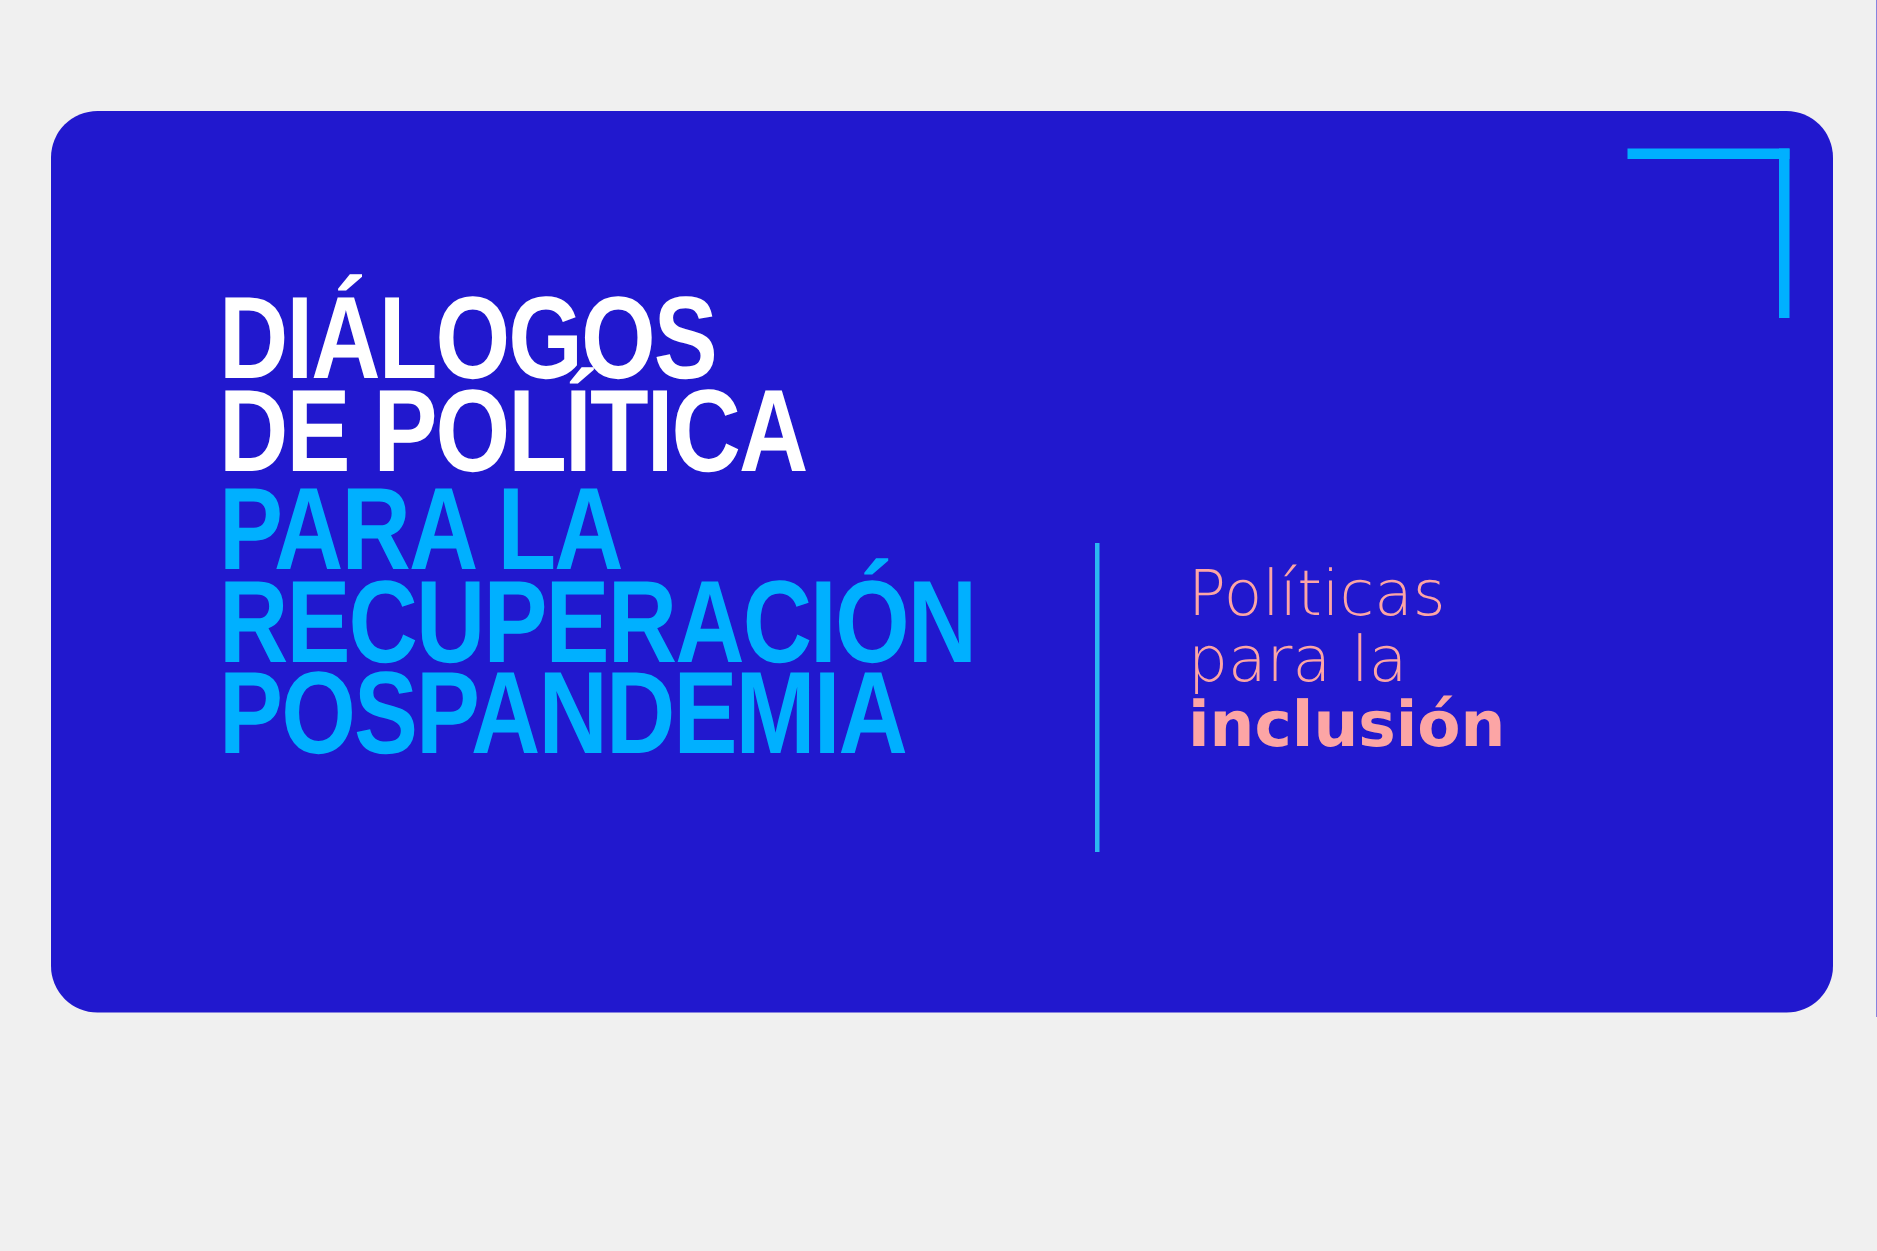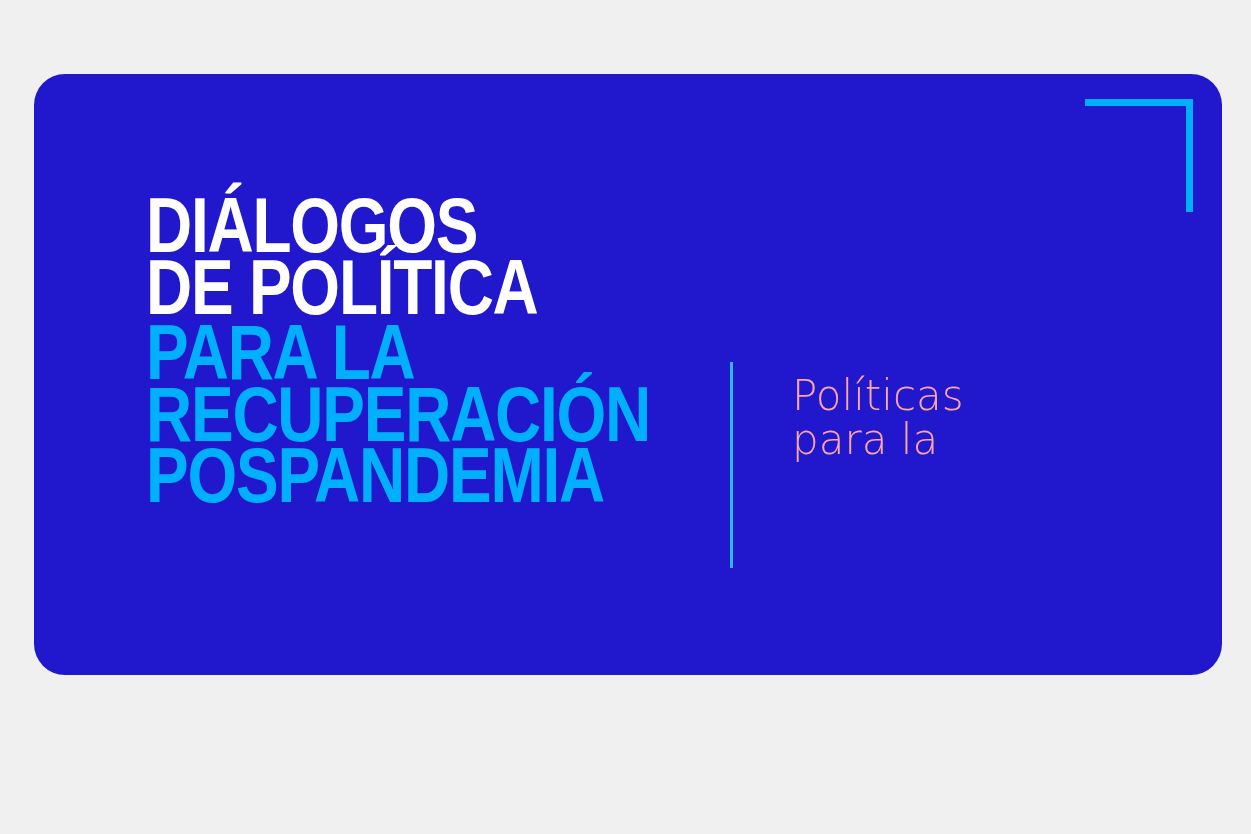--- a/index.html
+++ b/index.html
@@ -119,20 +119,21 @@
     <span class="hl-line hl-cyan" id="hl-line-3">PARA LA</span>
     <span class="hl-line hl-cyan" id="hl-line-4">RECUPERACIÓN</span>
     <span class="hl-line hl-cyan" id="hl-line-5">POSPANDEMIA</span>
   </div>
 
   <div id="hero-divider"></div>
 
   <div id="subtitle-block">
     <span class="sub-line sub-light">Políticas</span>
     <span class="sub-line sub-light">para la</span>
+    <span class="sub-line sub-bold">inclusión</span>
   </div>
 
 </div>
 
 <div id="footer">
 
   
 
   
 

